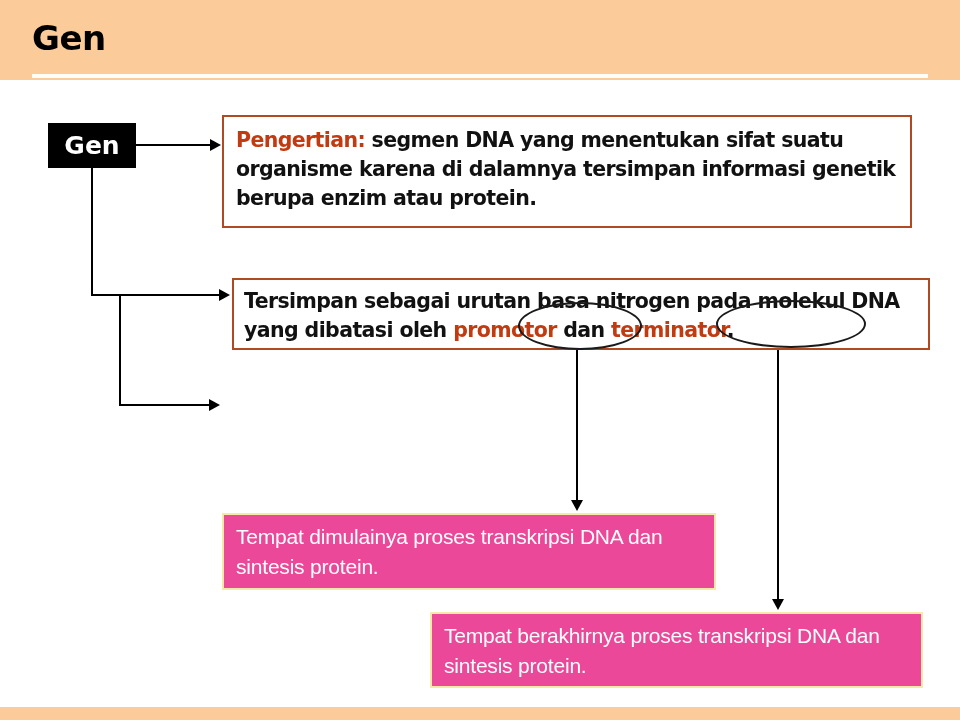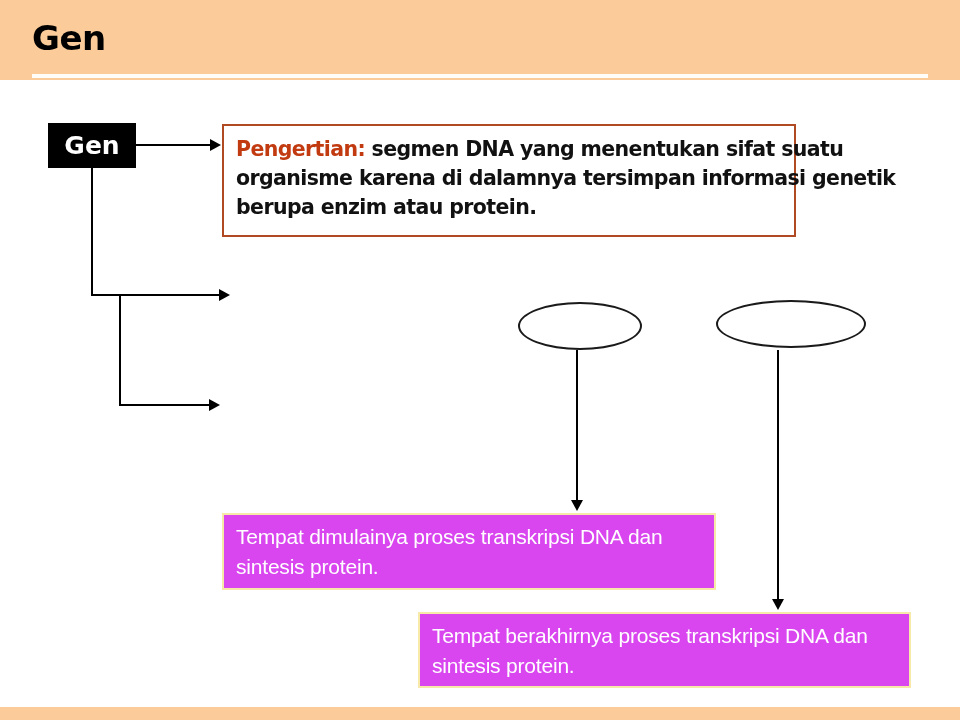--- a/index.html
+++ b/index.html
@@ -49,51 +49,51 @@
     box-sizing:border-box;
   }
   .obox .txt{
     font-family:"DejaVu Sans",sans-serif;
     font-weight:bold;color:#111111;
     font-size:20.5px;line-height:29px;
     letter-spacing:-0.6px;
   }
   .kw{color:#c13a10;}
 
-  #box-definition{left:222px;top:124px;width:574px;height:113px;}
+  #box-definition{left:222px;top:115px;width:690px;height:113px;}
   #box-definition .txt{position:absolute;left:12px;top:9px;width:670px;}
 
   #box-storage{left:232px;top:278px;width:698px;height:72px;}
   #box-storage .txt{position:absolute;left:10px;top:7px;width:684px;}
 
   #box-locus{left:222px;top:375px;width:268px;height:107px;}
   #box-locus .txt{position:absolute;left:12px;top:9px;width:250px;}
 
   
   .ellipse{
     position:absolute;border:2px solid #1a1a1a;border-radius:50%;
     background:transparent;pointer-events:none;
   }
   #ellipse-promotor{left:518px;top:302px;width:120px;height:44px;}
   #ellipse-terminator{left:716px;top:300px;width:146px;height:44px;}
 
   
   .bbox{
-    position:absolute;background:#d946ef;
+    position:absolute;background:#ec4899;
     border:2px solid #f7e9a8;
     box-sizing:border-box;
   }
   .bbox .txt{
     position:absolute;left:12px;top:7px;
     font-family:"Liberation Sans",sans-serif;
     color:#ffffff;font-size:21px;line-height:30px;
     letter-spacing:-0.2px;
   }
   #box-promotor-desc{left:222px;top:513px;width:494px;height:77px;}
-  #box-terminator-desc{left:418px;top:612px;width:493px;height:76px;}
+  #box-terminator-desc{left:430px;top:612px;width:493px;height:76px;}
 
   
   .ln{position:absolute;background:#000000;}
   .ln-h{height:2px;}
   .ln-v{width:2px;}
   .arrow-r{
     position:absolute;width:0;height:0;
     border-top:6px solid transparent;
     border-bottom:6px solid transparent;
     border-left:11px solid #000000;
@@ -132,20 +132,23 @@
   <div class="ln ln-v" style="left:576px;top:350px;height:152px;"></div>
   <div class="arrow-d" style="left:571px;top:500px;"></div>
 
   <div class="ln ln-v" style="left:777px;top:350px;height:250px;"></div>
   <div class="arrow-d" style="left:772px;top:599px;"></div>
 
   <div class="obox" id="box-definition">
     <div class="txt"><span class="kw">Pengertian:</span><span> segmen DNA yang menentukan sifat suatu organisme karena di dalamnya tersimpan informasi genetik berupa enzim atau protein.</span></div>
   </div>
 
+  <div class="obox" id="box-storage">
+    <div class="txt"><span>Tersimpan sebagai urutan basa nitrogen pada molekul DNA yang dibatasi oleh </span><span class="kw">promotor</span><span> dan </span><span class="kw">terminator</span><span>.</span></div>
+  </div>
   <div class="ellipse" id="ellipse-promotor"></div>
   <div class="ellipse" id="ellipse-terminator"></div>
 
 
   <div class="bbox" id="box-promotor-desc">
     <div class="txt">Tempat dimulainya proses transkripsi DNA dan sintesis  protein.</div>
   </div>
 
   <div class="bbox" id="box-terminator-desc">
     <div class="txt">Tempat berakhirnya proses transkripsi DNA dan sintesis protein.</div>

